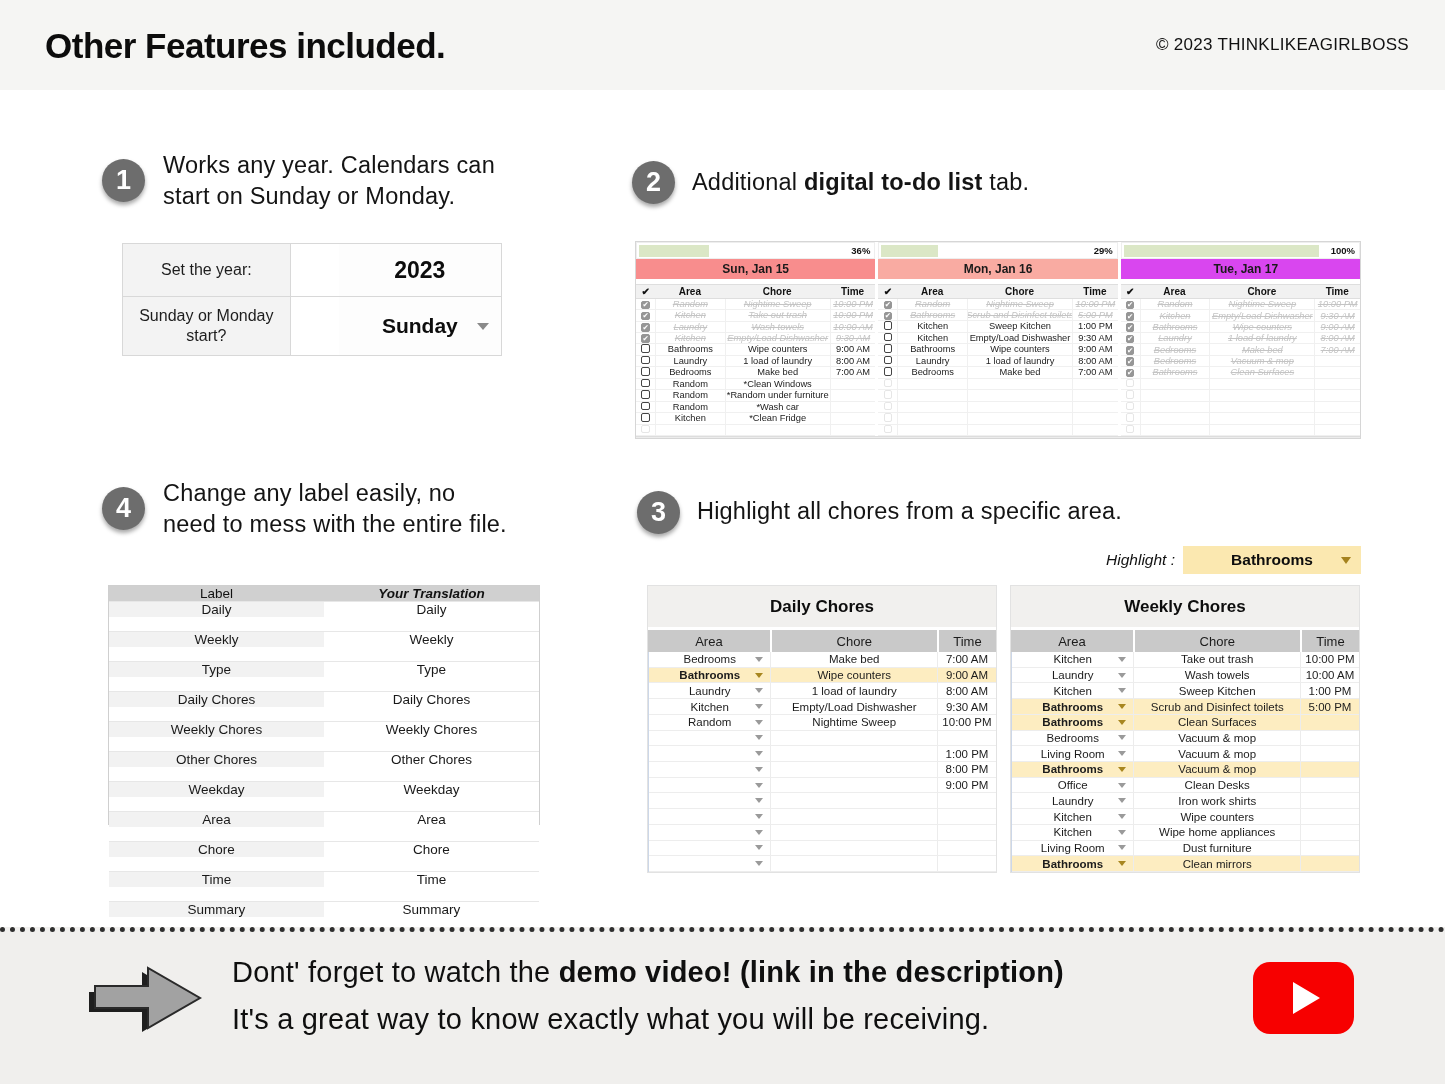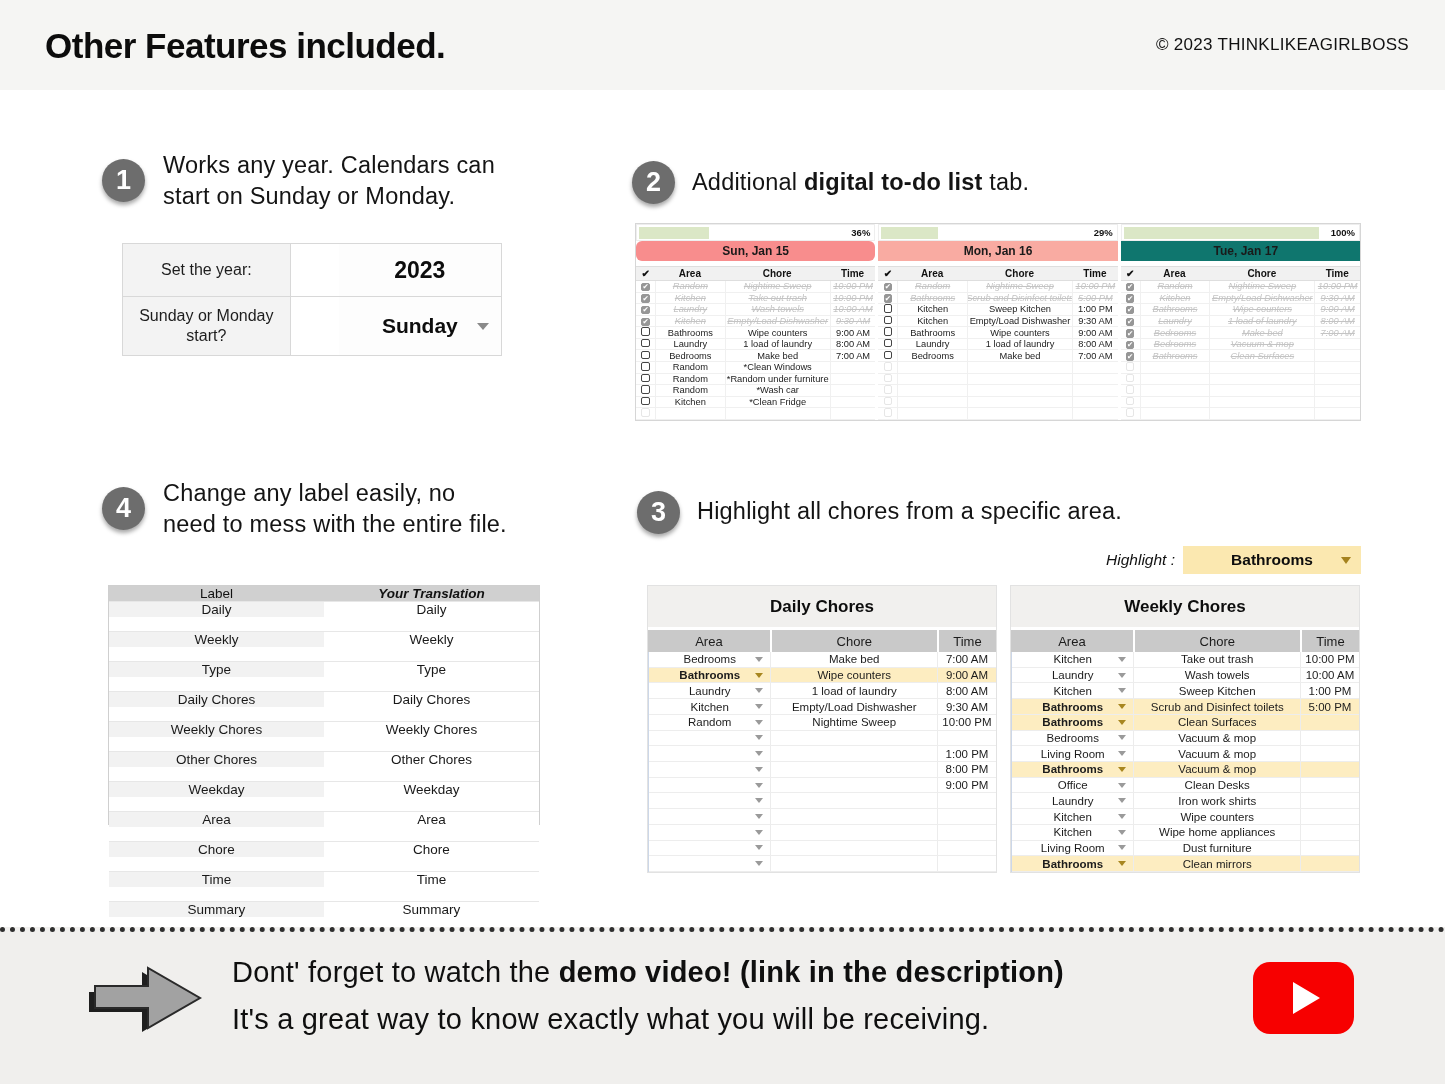--- a/index.html
+++ b/index.html
@@ -29,22 +29,22 @@
   .settings-value { width:188.5px; position:relative; display:flex; align-items:center; justify-content:center;
     font-weight:800; color:#0d0d0d; background:#fdfdfd; }
   .settings-row:nth-child(1) .settings-value { font-size:23px; height:52px; }
   .settings-row:nth-child(2) .settings-value { font-size:21px; height:58px; }
   .settings-row:nth-child(1) .settings-label { height:52px; }
   .settings-row:nth-child(2) .settings-label { height:58px; }
   .caret-gray { position:absolute; right:12px; top:50%; margin-top:-3px; width:0; height:0;
     border-left:6px solid transparent; border-right:6px solid transparent; border-top:7px solid #8a8a8a; }
 
   
-  .todo-table { left:635px; top:223px; width:726px; height:198px; background:#fff;
-    border:1px solid #d6d6d6; display:flex; flex-direction:row; }
+  .todo-table { left:635px; top:241px; width:726px; height:198px; background:#fff;
+    border:1px solid #d6d6d6; display:flex; flex-direction:column; }
   .todo-days { flex:1; display:flex; }
   .day-col { flex:1; display:flex; flex-direction:column; min-width:0; }
   .day-col + .day-col { border-left:3px solid #fff; }
   .progress-row { height:17px; display:flex; align-items:center; padding:2px 4px 2px 2px; border:1px solid #eee; background:#fff; }
   .progress-track { flex:1; height:12px; background:#fff; position:relative; }
   .progress-fill { height:100%; background:#dbe7c6; }
   .progress-label { width:36px; text-align:right; font-size:9.5px; font-weight:700; color:#111; }
   .day-header { height:20px; display:flex; align-items:center; justify-content:center;
     font-size:12px; font-weight:800; color:#1a1a1a; }
   .day-gap { height:5px; background:#fff; }
@@ -146,21 +146,21 @@
   </div>
   <div class="abs todo-table">
     <div class="todo-days" id="todo-days">
         <div class="day-col">
           <div class="progress-row">
             <div class="progress-track">
               <div class="progress-fill" style="width: 36%;"></div>
             </div>
             <span class="progress-label">36%</span>
           </div>
-          <div class="day-header" style="background: rgb(248, 141, 141); border-radius: 6px;">Sun, Jan 15</div>
+          <div class="day-header" style="background: rgb(248, 141, 141);">Sun, Jan 15</div>
           <div class="day-gap"></div>
           <div class="todo-colhdr">
             <span class="w-check">✔</span>
             <span class="w-area">Area</span>
             <span class="w-chore">Chore</span>
             <span class="w-time">Time</span>
           </div>
           <div class="todo-rows">
             <div class="todo-row done">
               <span class="w-check"><span class="cb">✔</span></span>
@@ -326,21 +326,21 @@
             </div>
           </div>
         </div>
         <div class="day-col">
           <div class="progress-row">
             <div class="progress-track">
               <div class="progress-fill" style="width: 100%;"></div>
             </div>
             <span class="progress-label">100%</span>
           </div>
-          <div class="day-header" style="background: #0f766e; padding-left: 11px;">Tue, Jan 17</div>
+          <div class="day-header" style="background: #d946ef; padding-left: 11px;">Tue, Jan 17</div>
           <div class="day-gap"></div>
           <div class="todo-colhdr">
             <span class="w-check">✔</span>
             <span class="w-area">Area</span>
             <span class="w-chore">Chore</span>
             <span class="w-time">Time</span>
           </div>
           <div class="todo-rows">
             <div class="todo-row done">
               <span class="w-check"><span class="cb">✔</span></span>

